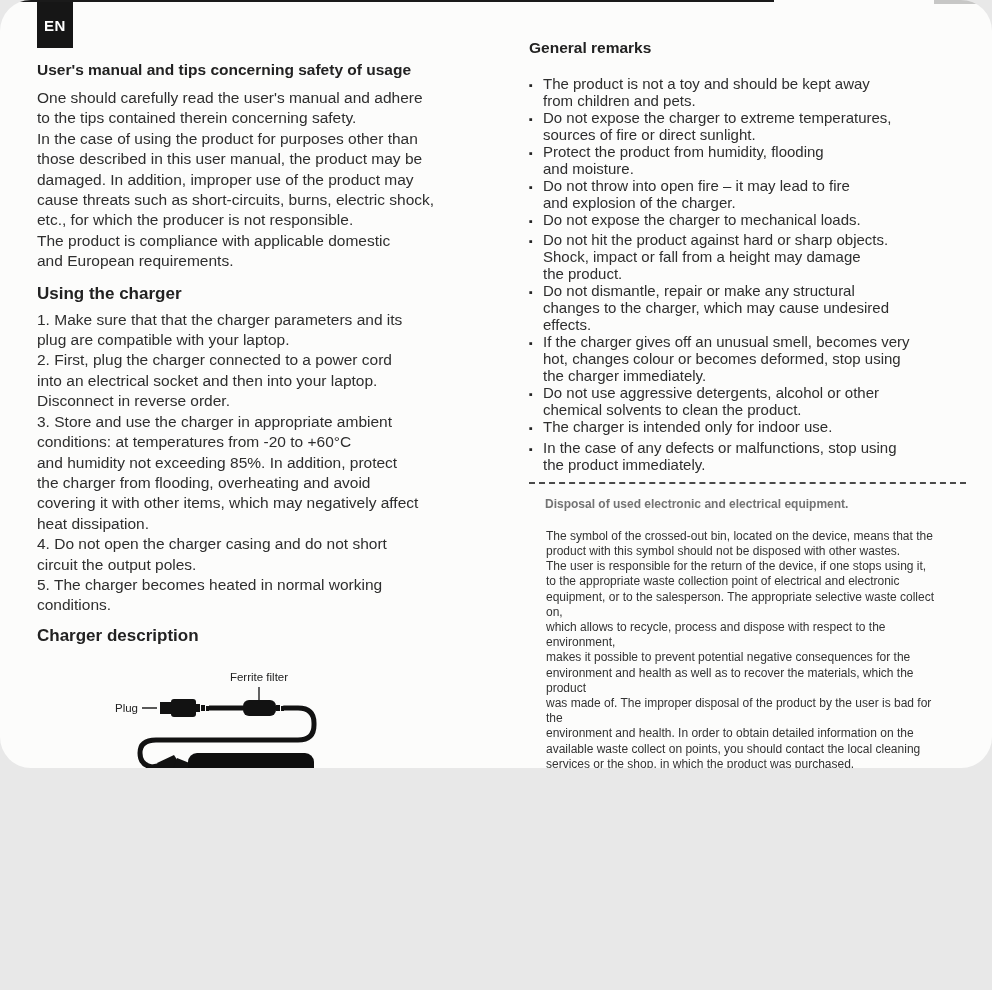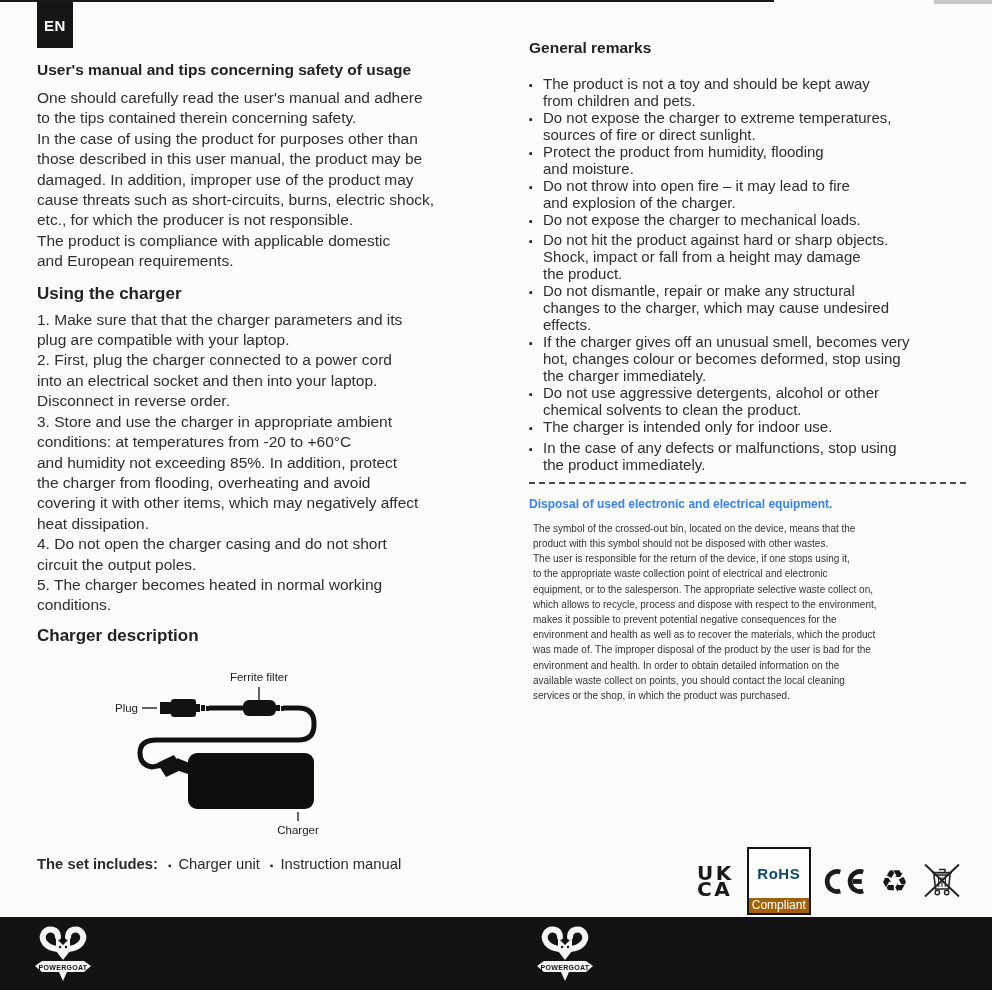--- a/index.html
+++ b/index.html
@@ -1,19 +1,20 @@
 <!DOCTYPE html>
 <html><head>
 <meta charset="utf-8">
 <style>
   html,body{margin:0;padding:0;background:#e8e8e8;}
   .page{
-    position:relative;width:992px;height:990px;overflow:hidden;
+    position:relative;width:992px;height:768px;overflow:hidden;
     background:#fcfcfb;color:#2e2e2e;
     font-family:"Liberation Sans",sans-serif;
+    border-radius:31px;
   }
   .topline{position:absolute;top:0;left:0;width:78%;height:2px;background:#1a1a1a;}
   .top-smudge{position:absolute;top:0;right:0;width:58px;height:4px;background:#9a9a9a;opacity:.55;}
 
   .en-badge{
     position:absolute;left:37px;top:2px;width:36px;height:46px;
     display:flex;align-items:center;justify-content:center;
     font-weight:bold;font-size:15px;letter-spacing:.5px;
   }
 
@@ -24,22 +25,22 @@
   h2.sec{font-size:17px;line-height:20px;margin:12px 0 6px 0;font-weight:bold;color:#222;}
   .body-text{font-size:15.5px;line-height:20.4px;margin:0;white-space:pre-line;color:#2e2e2e;}
 
   ul.remarks{list-style:none;margin:0;padding:0;}
   ul.remarks li{display:flex;margin:0;}
   ul.remarks li::before{content:"▪";font-size:11px;line-height:20.4px;width:14px;flex:0 0 14px;color:#222;}
   ul.remarks li span{font-size:15px;line-height:17px;white-space:pre-line;}
 
   .divider{border:none;border-top:2px dashed #4a4a4a;margin:9px 0 13px 0;width:100%;}
 
-  h3.small-sec{font-size:12px;line-height:15px;margin:0 0 9px 0;font-weight:bold;color:#3b82f6;}
-  .small-text{font-size:10px;line-height:15.2px;margin:4px;white-space:pre-line;color:#333;}
+  h3.small-sec{font-size:12px;line-height:15px;margin:0 0 9px 16px;font-weight:bold;color:#737373;}
+  .small-text{font-size:12px;line-height:15.2px;margin:17px;white-space:pre-line;color:#333;}
 
   .diagram{margin-top:12px;}
 
   .set-includes{
     position:absolute;left:37px;top:856px;font-size:14.8px;color:#2a2a2a;
     display:flex;align-items:baseline;gap:10px;white-space:nowrap;
   }
   .set-includes .lbl{font-weight:bold;}
   .si-item{display:inline-flex;align-items:baseline;gap:7px;}
   .si-item::before{content:"▪";font-size:10px;}

